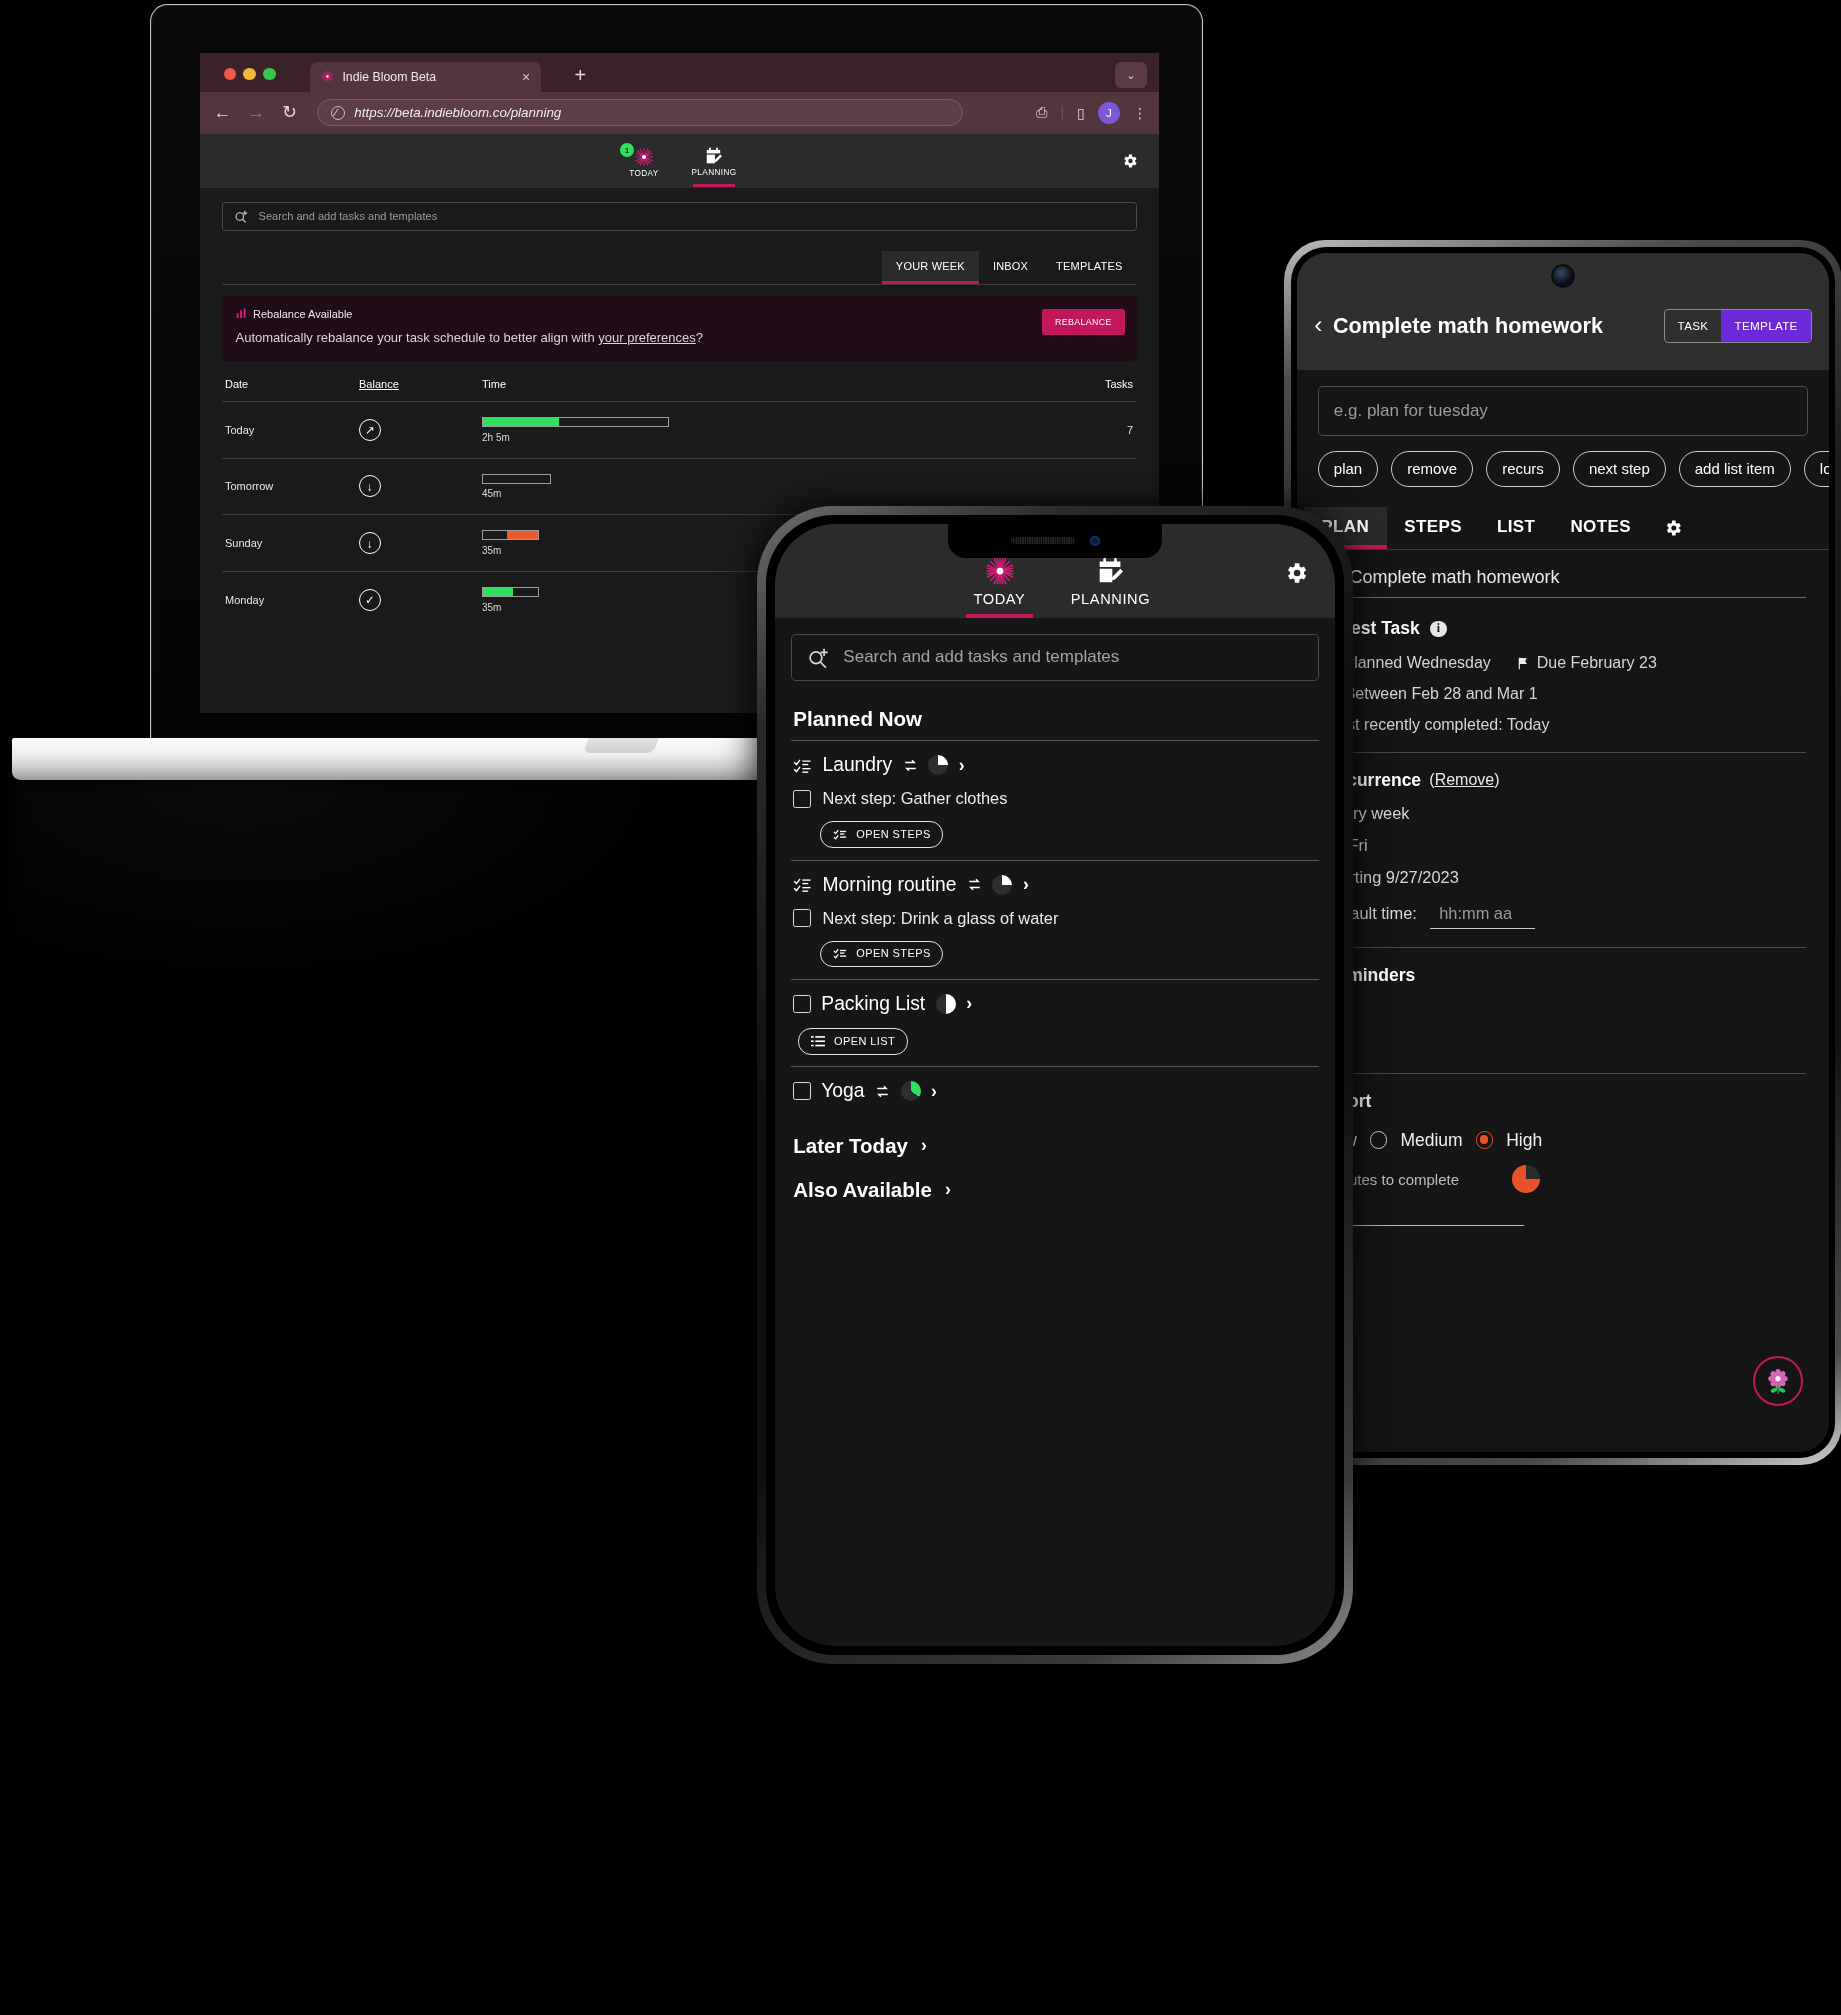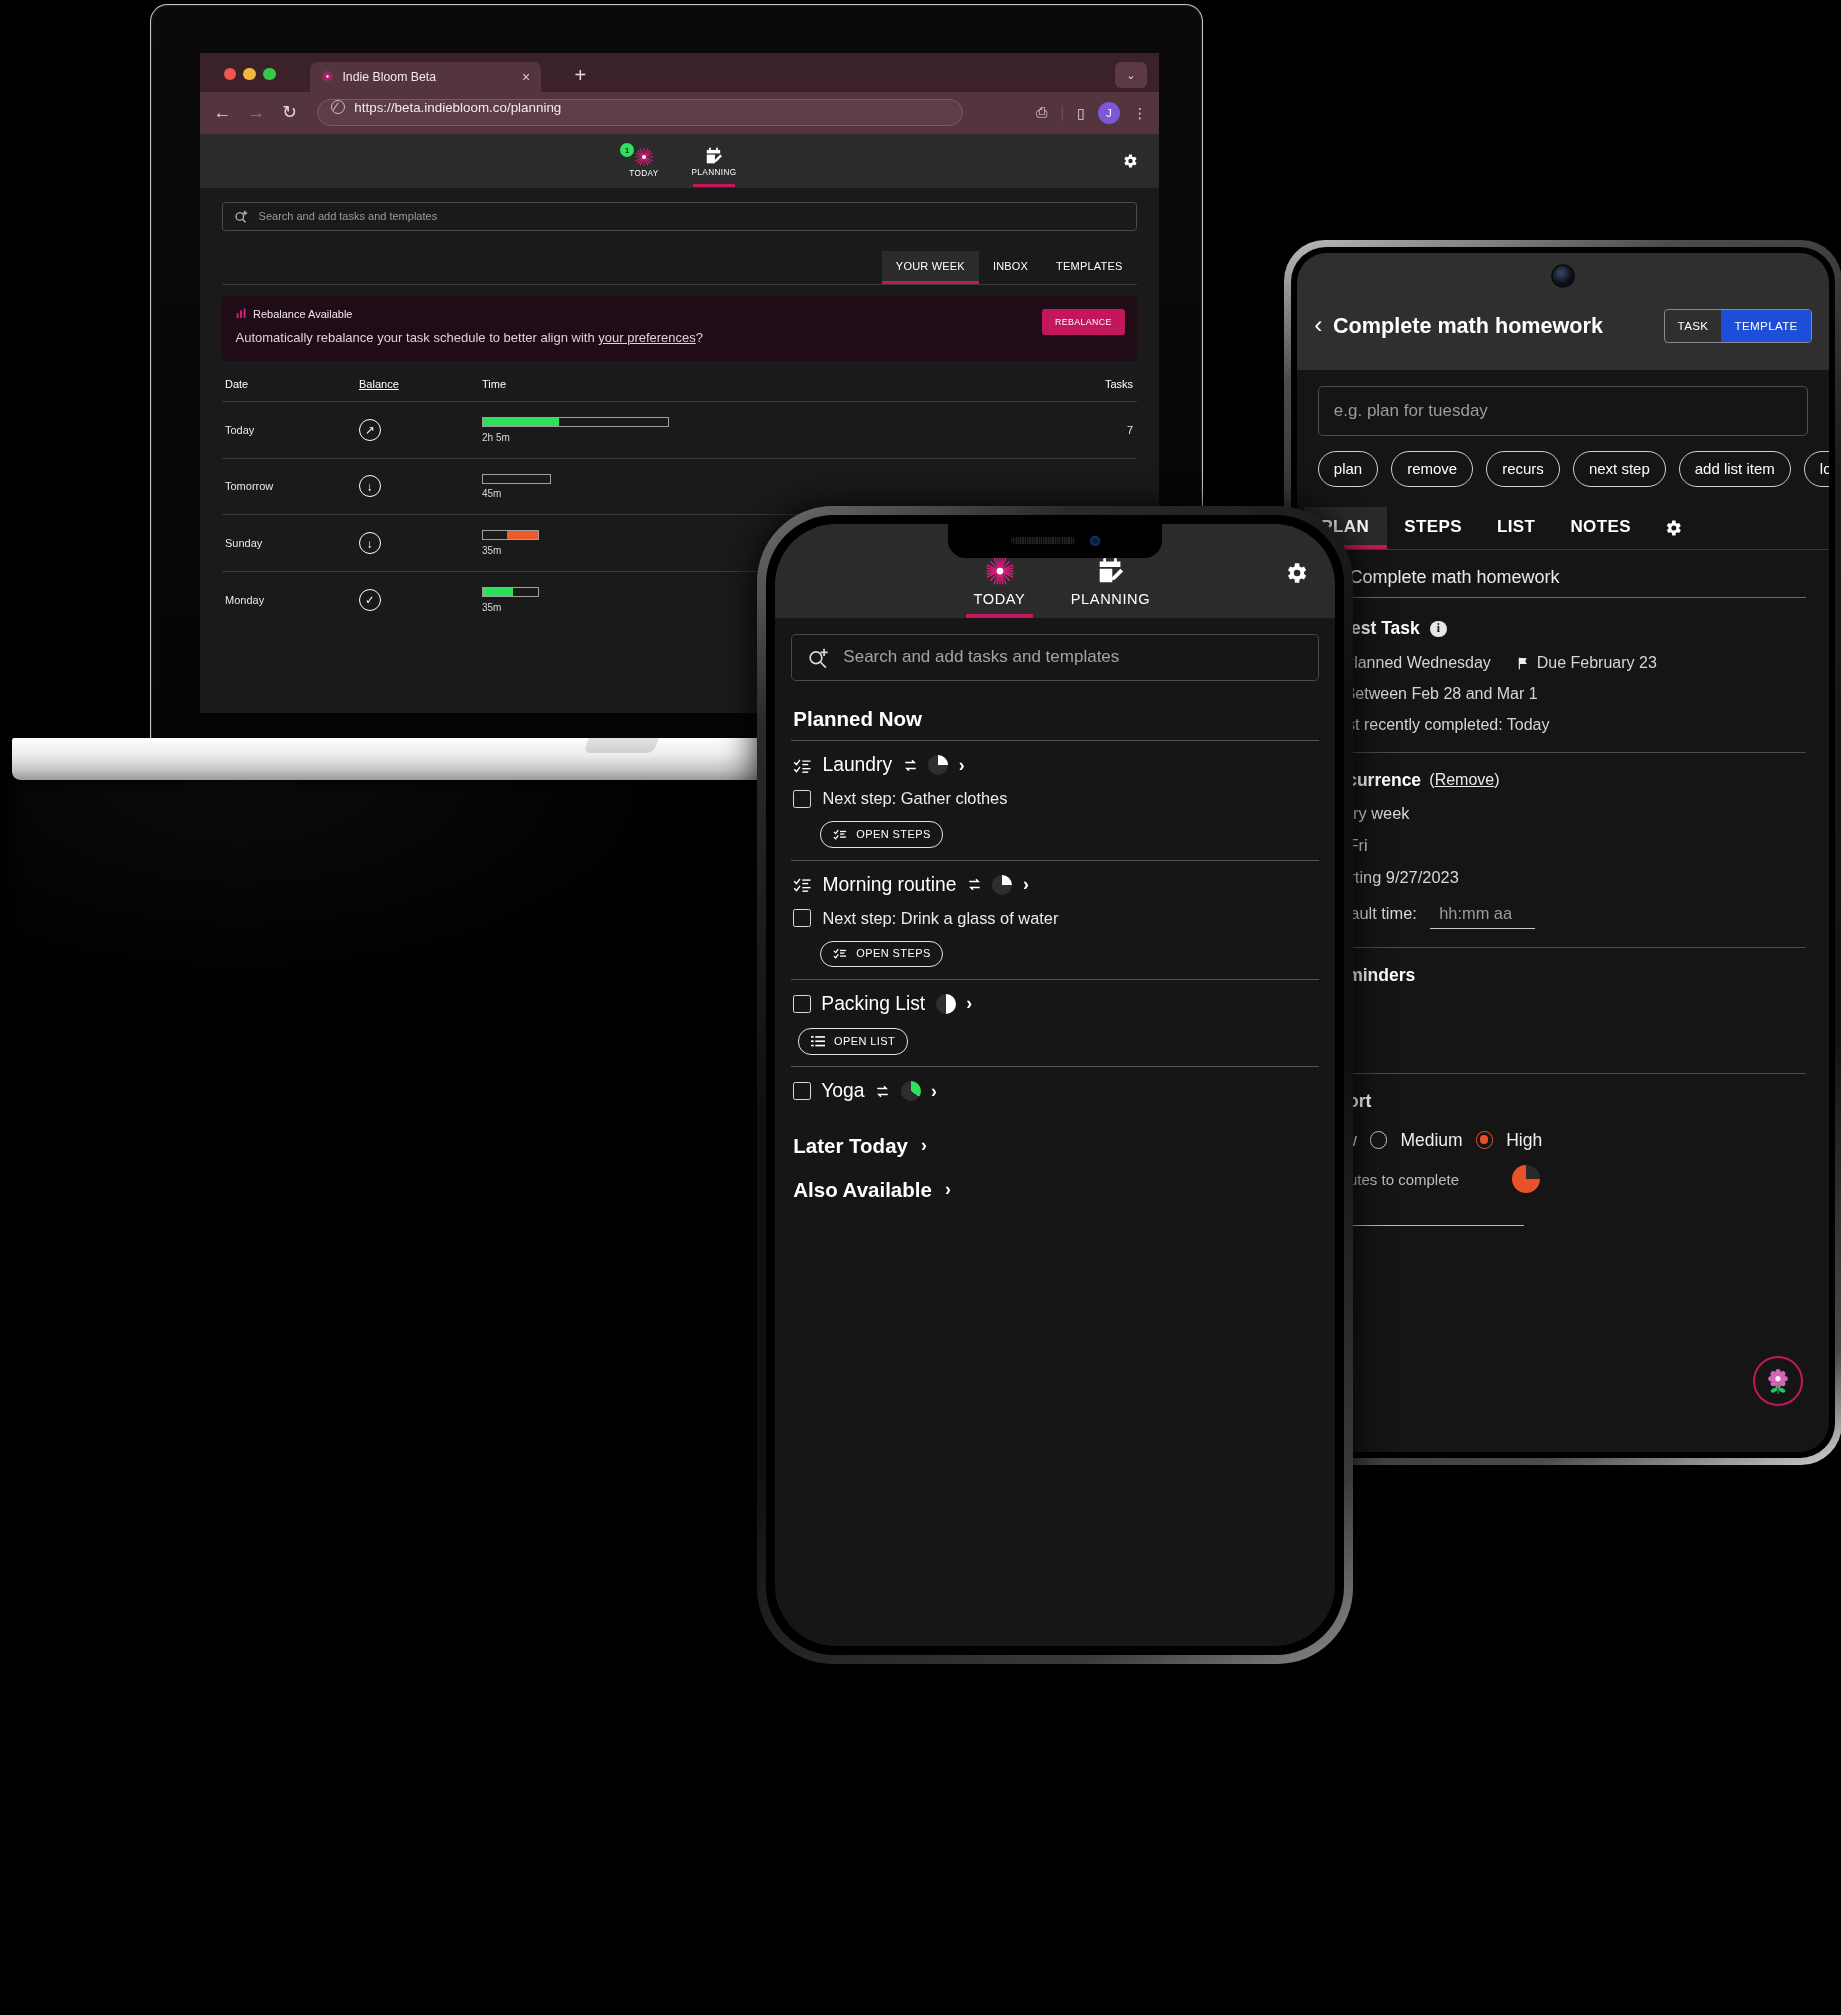--- a/index.html
+++ b/index.html
@@ -58,21 +58,21 @@
   .tab-close { color:#dccdd2; font-size:14px; line-height:1; cursor:pointer; }
   .tab-new { color:#e7d9de; font-size:20px; margin-left:14px; margin-bottom:4.7px; font-weight:300; }
   .tabbar-right { position:absolute; right:11.7px; bottom:3.5px; width:32px; height:26px;
      background:#5b3a43; border-radius:5.8px; display:flex; align-items:center; justify-content:center; color:#e7d9de; font-size:10.5px;}
 
   .chrome-urlbar { height:42px; background:#54343d; display:flex; align-items:center; padding:0 11.7px; gap:11.7px; }
   .nav-btn { color:#e3d6da; font-size:17.5px; width:22px; text-align:center; }
   .nav-btn.dim { color:#8e757c; }
   .url-field {
     flex:1; height:27px; background:#5d3d46; border:0.6px solid #7c5a64; border-radius:14px;
-    display:flex; gap:9.4px; padding:0 13px; margin-left:4.7px; max-width:646px;
+    display:flex; align-items:center; gap:9.4px; padding:0 13px; margin-left:4.7px; max-width:646px;font-style:italic;
   }
   .url-globe { width:14px;height:14px;border-radius:50%;border:1.2px solid #cfbcc2; flex:none; position:relative;}
   .url-globe::after{content:"";position:absolute;left:2.9px;top:1.2px;width:1.2px;height:9.4px;background:#cfbcc2;transform:rotate(35deg);}
   .url-text { color:#f3ecee; font-size:13.4px; }
   .chrome-icons { display:flex; align-items:center; gap:13px; margin-left:auto; padding-left:8.2px;}
   .ci { color:#e3d6da; font-size:14px; }
   .avatar-circle { width:22px;height:22px;border-radius:50%;background:#7b59d6;color:#fff;display:flex;align-items:center;justify-content:center;font-size:11.7px;}
 
   
   .lap-app { flex:1; background:#1a1a1a; overflow:hidden; position:relative; }
@@ -174,21 +174,21 @@
   .tablet-inner { position:absolute; inset:7px; border-radius:35px; background:#000; padding:5.8px;}
   .tablet-screen { position:absolute; inset:5.8px; border-radius:30px; background:#151515; overflow:hidden; }
   .tb-header { background:#2f2f2f; height:117px; position:relative; padding: 0 21px; }
   .tb-cam { position:absolute; left:50%; top:13px; transform:translateX(-50%); width:20px;height:20px;border-radius:50%;
      background:radial-gradient(circle at 40% 35%, #394a66 0%, #0b0f18 60%, #000 100%); box-shadow:0 0 0 1.8px #0a0a0a;}
   .tb-titlerow { display:flex; align-items:center; gap:10.5px; position:absolute; left:17.5px; right:17.5px; top:56px; }
   .tb-back { color:#fff; font-size:24.6px; font-weight:300; line-height:1;}
   .tb-title { color:#fff; font-size:21.6px; font-weight:bold; flex:1; }
   .seg { display:flex; border:0.6px solid #8a8a8a; border-radius:4.1px; overflow:hidden; flex:none;}
   .seg div { padding:9.4px 13px; color:#fff; font-size:11.7px; letter-spacing:0.3px; }
-  .seg div.on { background:#1d4ed8; }
+  .seg div.on { background:#6d28d9; }
 
   .tb-body { background:#151515; height: calc(100% - 117px); padding: 0 0 0 0; position:relative; }
   .tb-quick { padding: 16.4px 21px 0; }
   .tb-input { height:50px; border:0.6px solid #4f4f4f; border-radius:4.7px; display:flex; align-items:center; padding:0 15px;}
   .tb-input .ph { color:#9b9b9b; font-size:17px; }
   .chips { display:flex; gap:13px; margin-top:15px; }
   .chip { border:0.9px solid #cfcfcf; border-radius:23.4px; padding:8.2px 15px; color:#fff; font-size:15px; white-space:nowrap;}
   .tb-tabs { display:flex; align-items:center; gap:0; margin-top:20px; padding-left:7px; position:relative;}
   .tb-tab { padding: 10.5px 17.5px 11.7px; color:#fff; font-size:17px; font-weight:bold; letter-spacing:0.4px; position:relative;}
   .tb-tab.active { background:#2a2a2a; }

